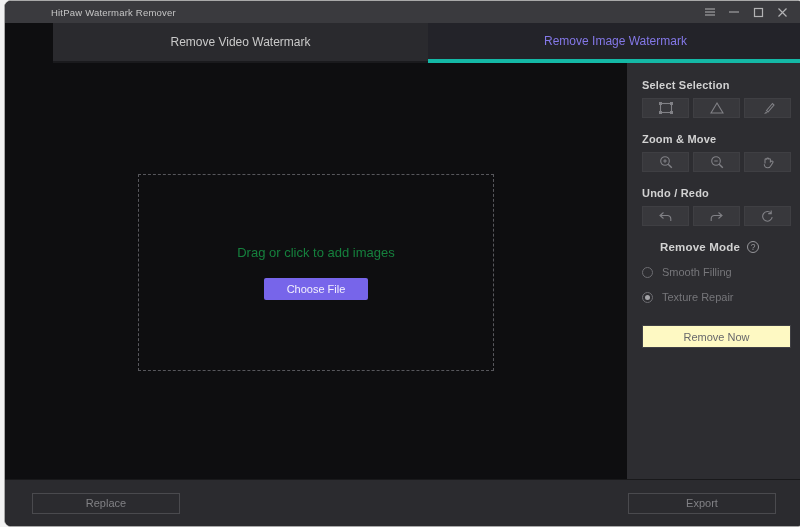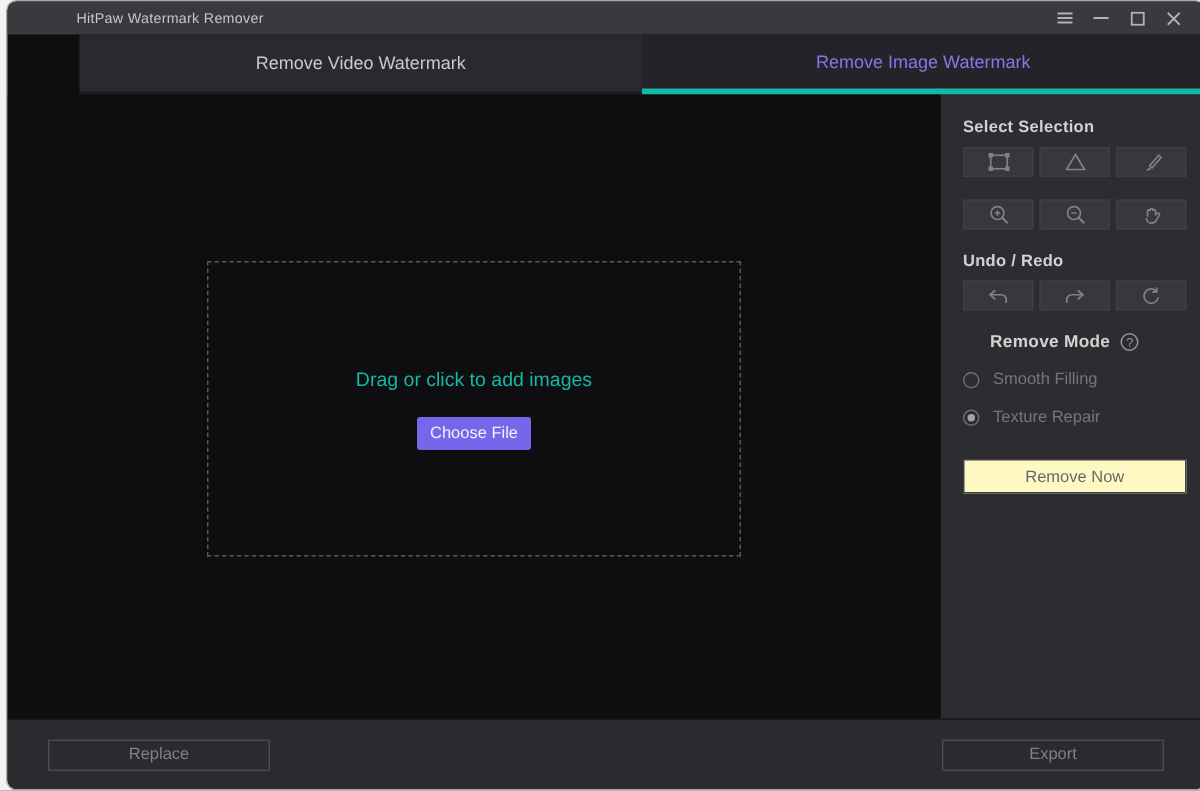--- a/index.html
+++ b/index.html
@@ -30,23 +30,23 @@
   .tab-video { background: #2a2a2e; color: #c9c9c9; border-bottom: 2px solid #1a1a1d; }
   .tab-image { background: #232329; color: #8478e8; border-bottom: 4px solid #14b8a6; text-align: right; }
   
   .main { flex: 1; display: flex; min-height: 0; }
   .canvas { width: 622px; background: #0e0e10; position: relative; }
   .dropzone {
     position: absolute; left: 133px; top: 111px; width: 356px; height: 197px;
     border: 1px dashed #57575c;
     display: flex; flex-direction: column; align-items: center; justify-content: center;
   }
-  .drop-text { color: #14b8a6; font-size: 13px; }
+  .drop-text { color: #15803d; font-size: 13px; }
   .choose-btn {
-    margin-top: 18px; width: 76px; height: 22px; background: #7765ea; color: #f2f0fd;
+    margin-top: 18px; width: 104px; height: 22px; background: #7765ea; color: #f2f0fd;
     border: none; border-radius: 2px; font-size: 11px; font-family: inherit; cursor: pointer;
   }
   
   .sidebar { flex: 1; background: #2d2d31; padding: 16px 12px 0 15px; }
   .section-title { color: #d2d2d2; font-size: 11px; font-weight: bold; margin-bottom: 7px; letter-spacing: .2px; }
   .tool-row { display: flex; gap: 4px; margin-bottom: 15px; }
   .tool-btn {
     flex: 1; height: 20px; background: #38383c; border: 1px solid #3f3f43;
     display: flex; align-items: center; justify-content: center; cursor: default;
   }
@@ -143,20 +143,21 @@
           </svg>
         </div>
         <div class="tool-btn">
           <svg width="16" height="14" viewBox="0 0 16 14">
             <path d="M6.5 9.5 L12.5 2.5 L14 4 L8 11 Z"></path>
             <path d="M6 10.5 L4 13 L7.5 12 Z" fill="#818186" stroke="none"></path>
           </svg>
         </div>
       </div>
 
+      <div class="section-title">Zoom &amp; Move</div>
       <div class="tool-row">
         <div class="tool-btn">
           <svg width="16" height="15" viewBox="0 0 16 15">
             <circle cx="7" cy="6" r="4.3"></circle>
             <path d="M10.2 9.2 L13.8 12.8" stroke-width="1.4"></path>
             <path d="M7 4.2v3.6M5.2 6h3.6"></path>
           </svg>
         </div>
         <div class="tool-btn">
           <svg width="16" height="15" viewBox="0 0 16 15">

